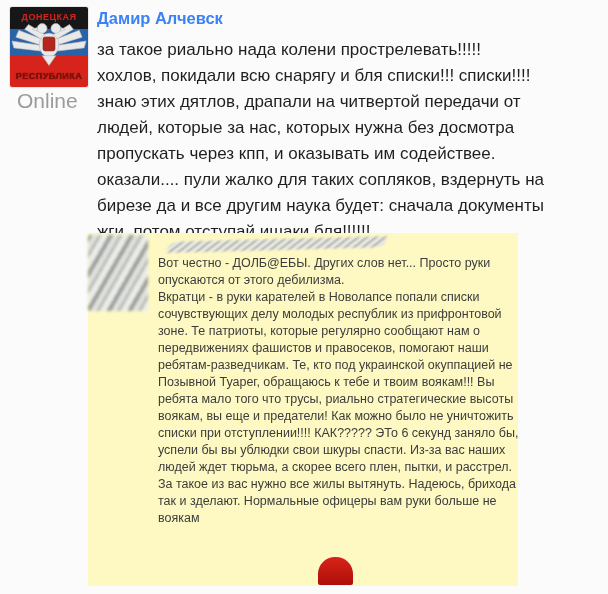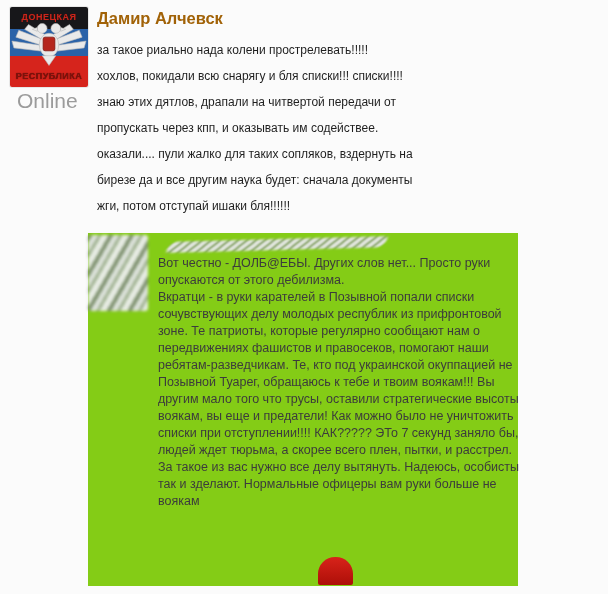--- a/index.html
+++ b/index.html
@@ -30,33 +30,33 @@
   .eagle{position:absolute;left:0;top:13px;width:78px;height:46px;}
 
   .online{
     position:absolute;left:17px;top:89px;width:64px;
     color:#9b9b9b;font-size:21px;
   }
 
   
   .user-name{
     position:absolute;left:97px;top:9px;
-    color:#a16207;font-weight:bold;font-size:16.5px;
+    color:#3b82f6;font-weight:bold;font-size:16.5px;
     cursor:pointer;text-decoration:none;
   }
   .post-text{
     position:absolute;left:97px;top:37px;width:508px;
-    color:#1f1f1f;font-size:12px;
+    color:#1f1f1f;font-size:17px;
   }
   .post-text .tline{white-space:nowrap;line-height:26px;height:26px;}
 
   
   .attachment{
     position:absolute;left:88px;top:233px;width:430px;height:353px;
-    background:#84cc16;cursor:pointer;
+    background:#fef9c3;cursor:pointer;
   }
   .blur-avatar{
     position:absolute;left:0;top:2px;width:60px;height:76px;
     background:repeating-linear-gradient(120deg,
       rgba(128,133,138,.8) 0 4px, rgba(224,226,228,.95) 4px 9px,
       rgba(165,170,174,.8) 9px 12px, rgba(236,237,238,.95) 12px 18px);
     filter:blur(1.6px);
     border-radius:3px;
   }
   .blur-streak{
@@ -110,42 +110,44 @@
   </div>
 
   <div class="online">Online</div>
 
   <a class="user-name">Дамир Алчевск</a>
 
   <div class="post-text">
       <div class="tline">за такое риально нада колени прострелевать!!!!!</div>
       <div class="tline">хохлов, покидали всю снарягу и бля списки!!! списки!!!!</div>
       <div class="tline">знаю этих дятлов, драпали на читвертой передачи от</div>
+      <div class="tline">людей, которые за нас, которых нужна без досмотра</div>
       <div class="tline">пропускать через кпп, и оказывать им содействее.</div>
       <div class="tline">оказали.... пули жалко для таких сопляков, вздернуть на</div>
       <div class="tline">бирезе да и все другим наука будет: сначала документы</div>
       <div class="tline">жги, потом отступай ишаки бля!!!!!!</div>
     </div>
 
   <div class="attachment">
     <div class="blur-avatar"></div>
     <div class="blur-streak"></div>
     <div class="att-text">
         <div class="tline">Вот честно - ДОЛБ@ЕБЫ. Других слов нет... Просто руки</div>
         <div class="tline">опускаются от этого дебилизма.</div>
-        <div class="tline">Вкратци - в руки карателей в Позывной попали списки</div>
+        <div class="tline">Вкратци - в руки карателей в Новолапсе попали списки</div>
         <div class="tline">сочувствующих делу молодых республик из прифронтовой</div>
         <div class="tline">зоне. Те патриоты, которые регулярно сообщают нам о</div>
         <div class="tline">передвижениях фашистов и правосеков, помогают наши</div>
         <div class="tline">ребятам-разведчикам. Те, кто под украинской окуппацией не</div>
         <div class="tline">Позывной Туарег, обращаюсь к тебе и твоим воякам!!! Вы</div>
-        <div class="tline">другим мало того что трусы, оставили стратегические высоты</div>
+        <div class="tline">ребята мало того что трусы, риально стратегические высоты</div>
         <div class="tline">воякам, вы еще и предатели! Как можно было не уничтожить</div>
-        <div class="tline">списки при отступлении!!!! КАК????? ЭТо 7 секунд заняло бы,</div>
+        <div class="tline">списки при отступлении!!!! КАК????? ЭТо 6 секунд заняло бы,</div>
+        <div class="tline">успели бы вы ублюдки свои шкуры спасти. Из-за вас наших</div>
         <div class="tline">людей ждет тюрьма, а скорее всего плен, пытки, и расстрел.</div>
-        <div class="tline">За такое из вас нужно все делу вытянуть. Надеюсь, особисты</div>
+        <div class="tline">За такое из вас нужно все жилы вытянуть. Надеюсь, брихода</div>
         <div class="tline">так и зделают. Нормальные офицеры вам руки больше не</div>
         <div class="tline">воякам</div>
       </div>
     <div class="sticker"></div>
   </div>
 
 </div>
 
 </body></html>

